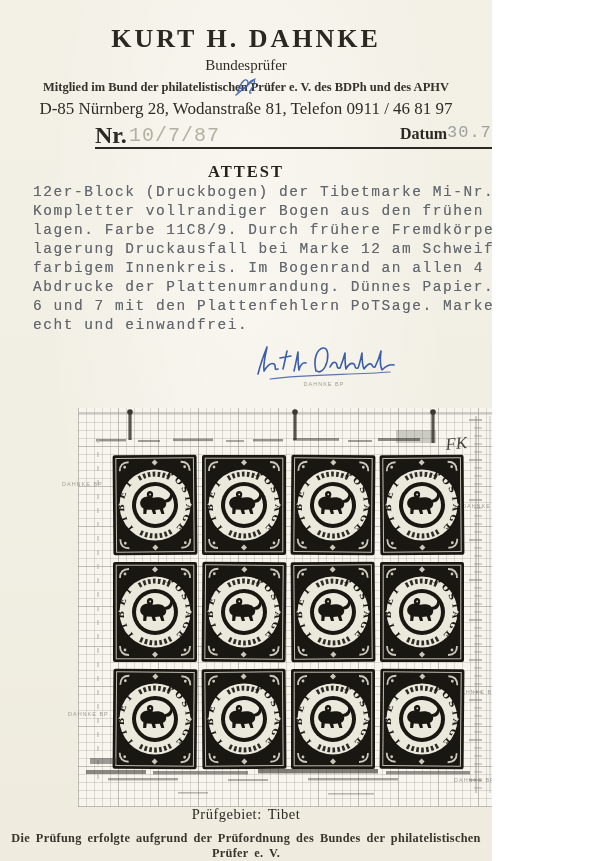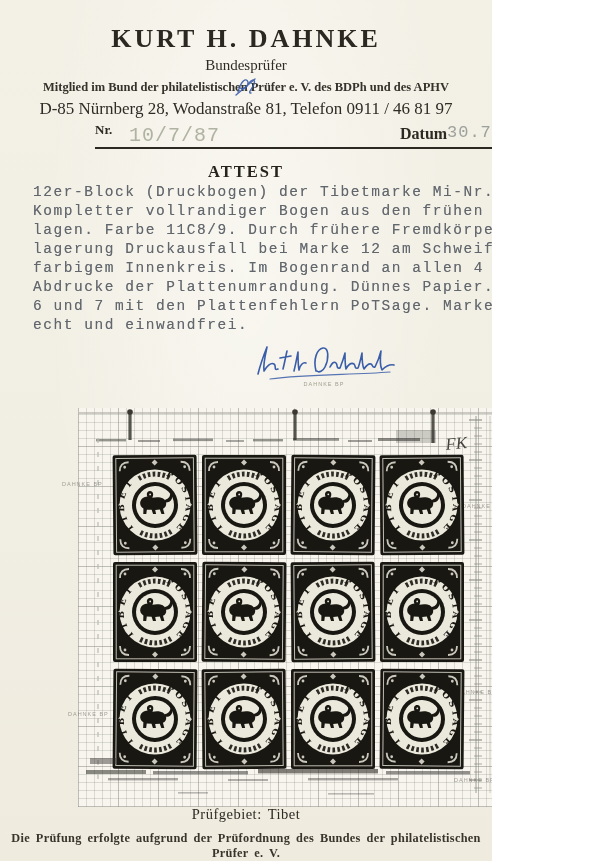--- a/index.html
+++ b/index.html
@@ -13,21 +13,21 @@
   }
   .abs{position:absolute;}
   
   .letterhead{top:24px;left:0;width:100%;text-align:center;}
   .lh-name{font-size:26px;letter-spacing:3px;font-weight:600;color:#2b2822;}
   .lh-title{font-size:15px;margin-top:3px;color:#2f2c26;}
   .lh-membership{font-size:12.5px;margin-top:6px;color:#35322b;font-weight:600;}
   .lh-address{font-size:17px;margin-top:4px;color:#2f2c26;}
   
   .ref-label{font-weight:600;color:#2c2923;}
-  .nr-label{top:122px;left:95px;font-size:13px;}
+  .nr-label{top:122px;left:95px;font-size:24px;}
   .nr-value{top:124px;left:129px;font-family:"Liberation Mono","DejaVu Sans Mono",monospace;
             font-size:20px;color:#b0b2a2;letter-spacing:1px;}
   .datum-label{top:125px;left:400px;font-size:16px;}
   .datum-value{top:123px;left:447px;font-family:"Liberation Mono","DejaVu Sans Mono",monospace;
             font-size:17px;color:#9da19c;letter-spacing:1px;}
   .rule{top:147px;left:95px;width:458px;height:2px;background:#2c2923;}
   
   .attest-heading{top:162px;left:0;width:100%;text-align:center;font-size:16.5px;
     font-weight:700;letter-spacing:2px;color:#26231d;}
   .attest-body{top:183px;left:33px;width:550px;

